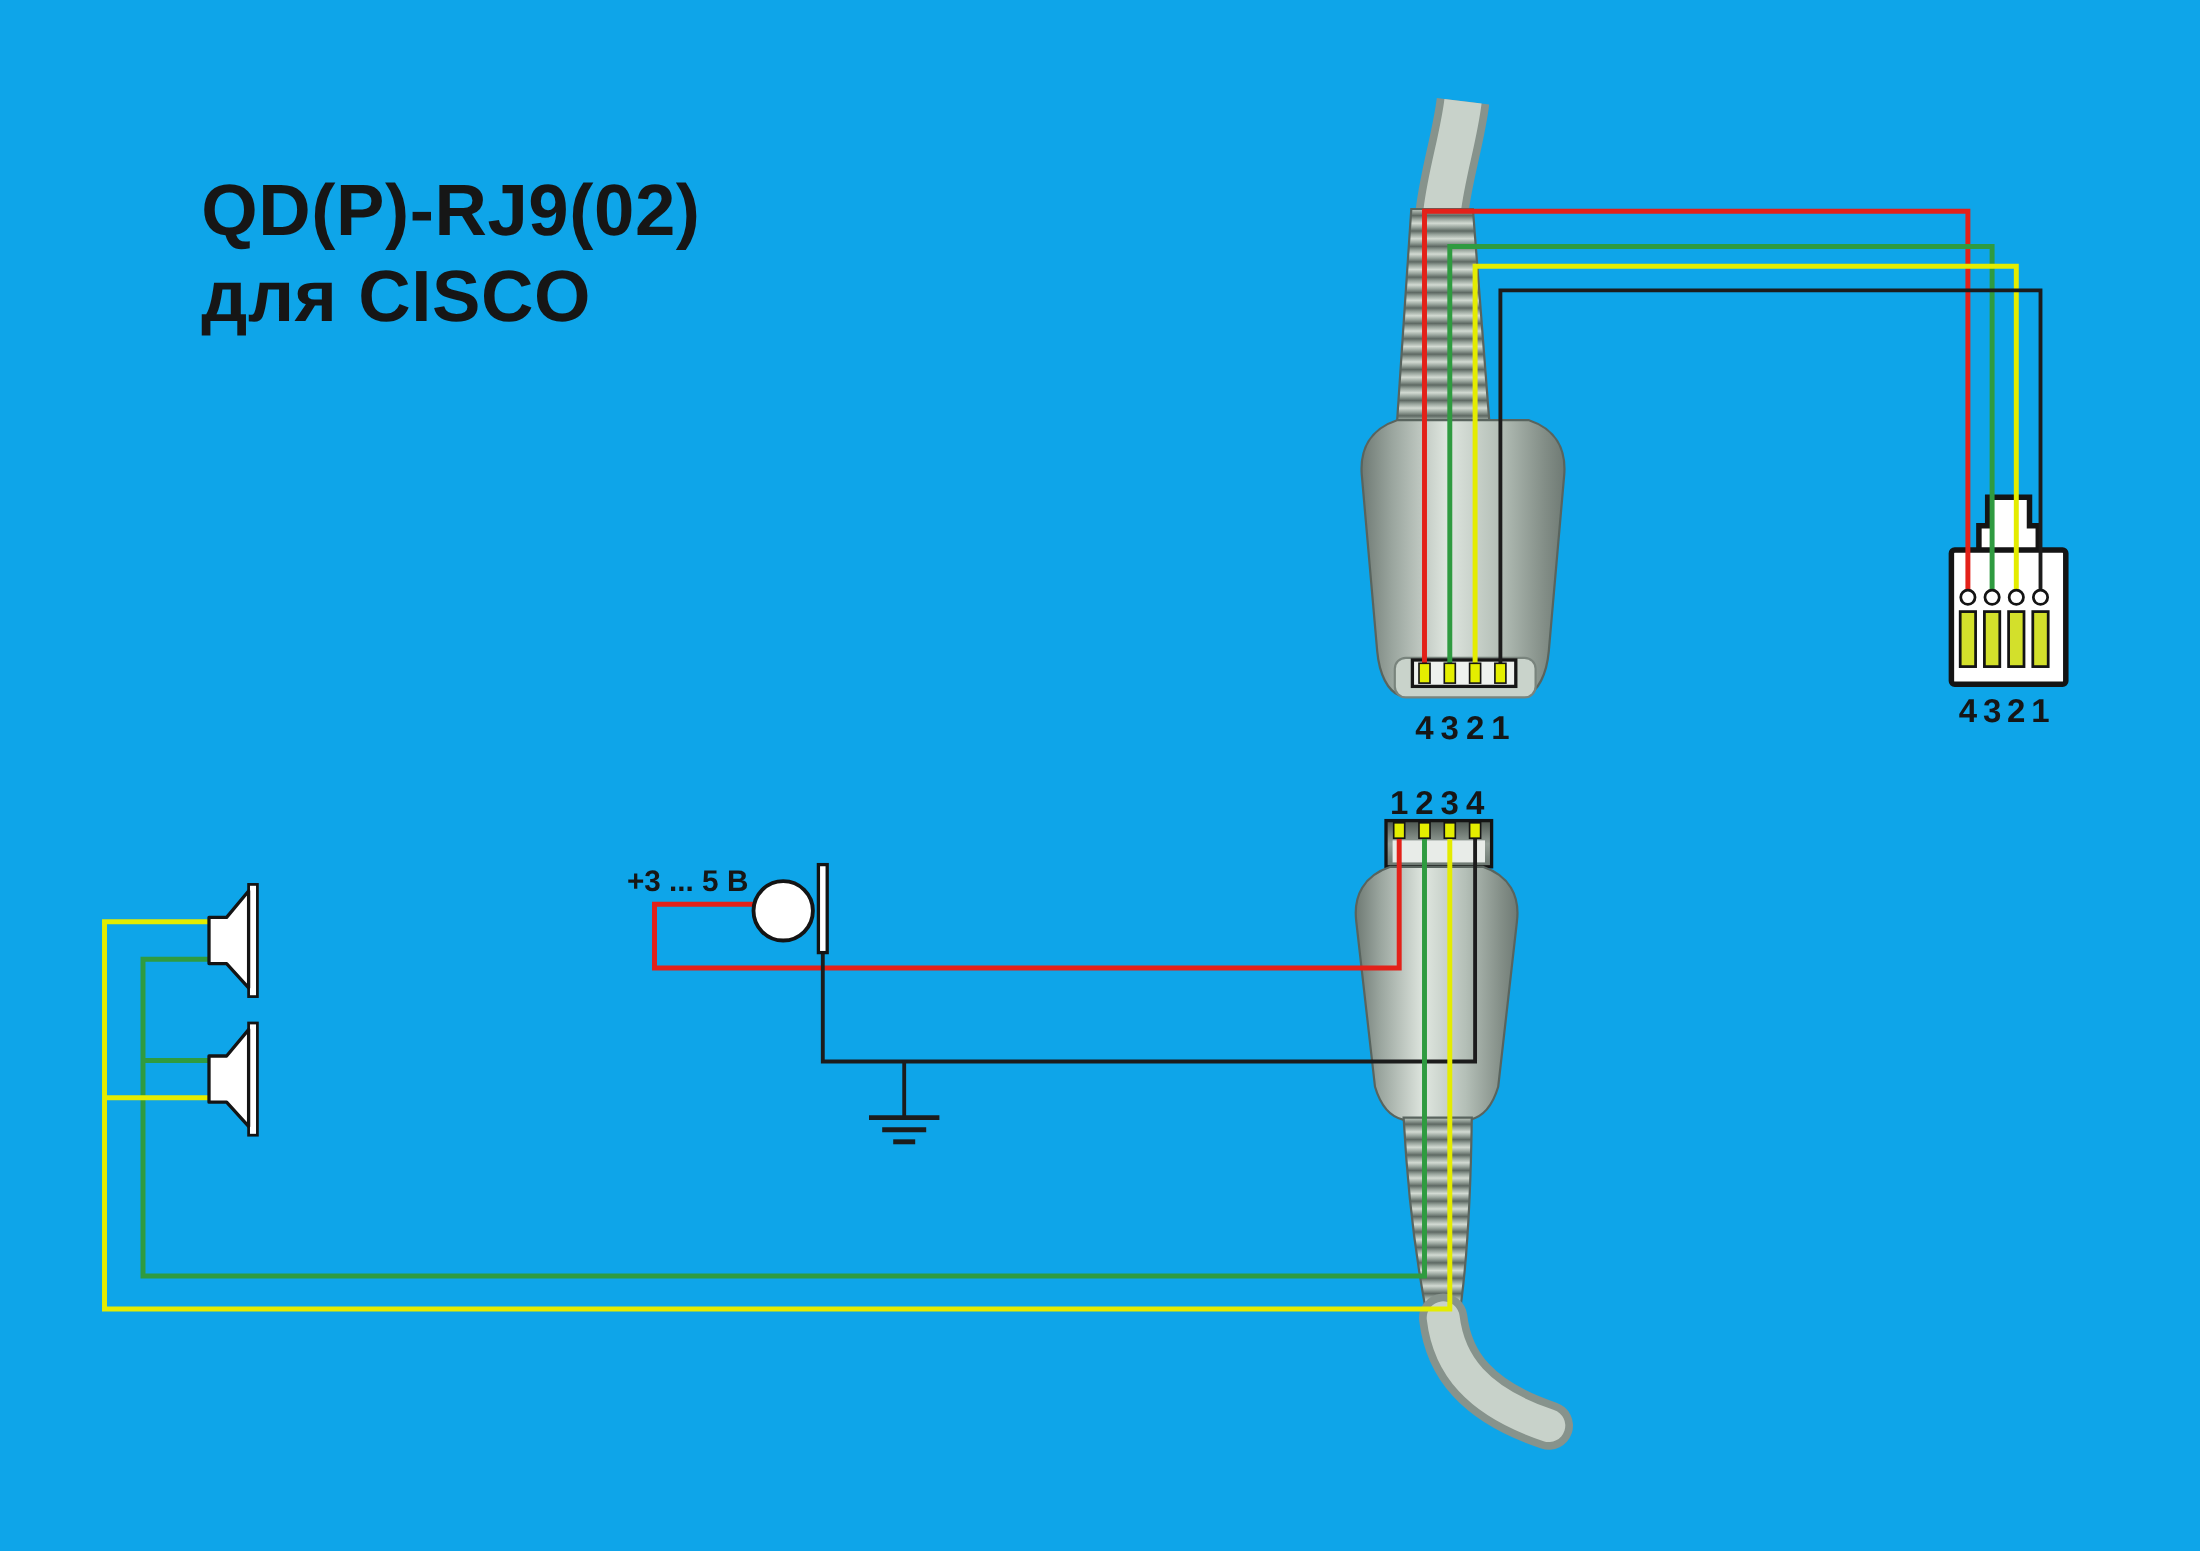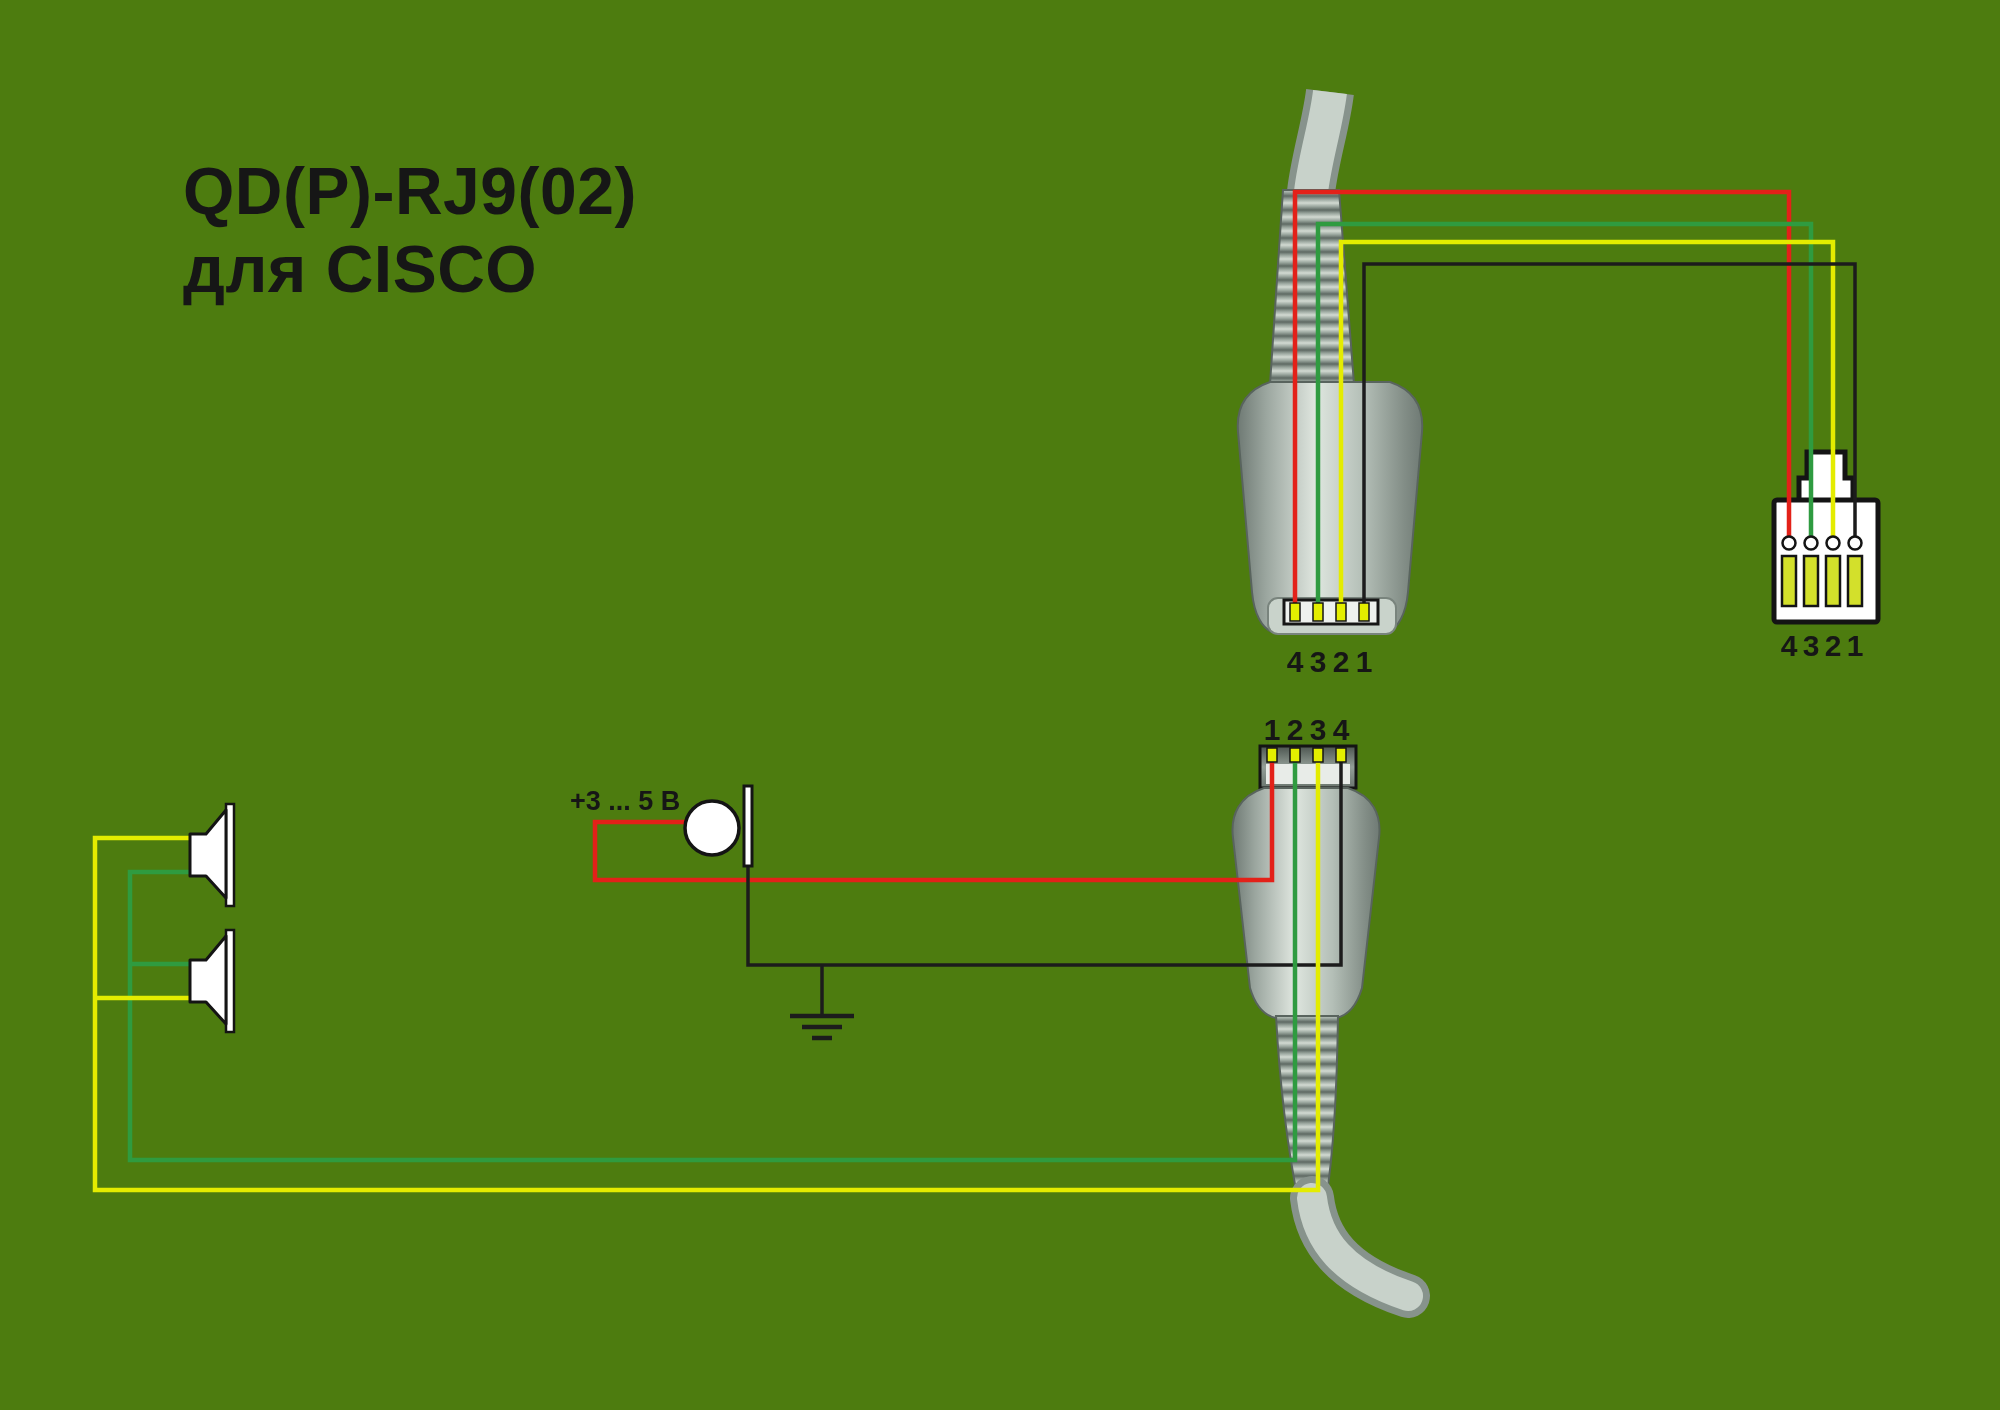--- a/index.html
+++ b/index.html
@@ -1,16 +1,16 @@
 <!DOCTYPE html>
 <html><head>
 <meta charset="utf-8">
 <style>
   html,body{margin:0;padding:0;background:#ffffff;}
-  .stage{position:relative;width:2000px;height:1410px;background:#4d7c0f;overflow:hidden;text-align:center;}
+  .stage{position:relative;width:2000px;height:1410px;background:#0ea5e9;overflow:hidden;text-align:center;}
   svg{display:block;}
   text{font-family:"Liberation Sans","DejaVu Sans",sans-serif;font-weight:bold;fill:#161616;}
   .title-line{font-size:66px;letter-spacing:0.5px;}
   .pin-label{font-size:30px;text-anchor:middle;}
   .mic-label{font-size:27px;}
   .wire{fill:none;stroke-linejoin:miter;stroke-linecap:butt;}
 </style>
 </head>
 <body>
 

